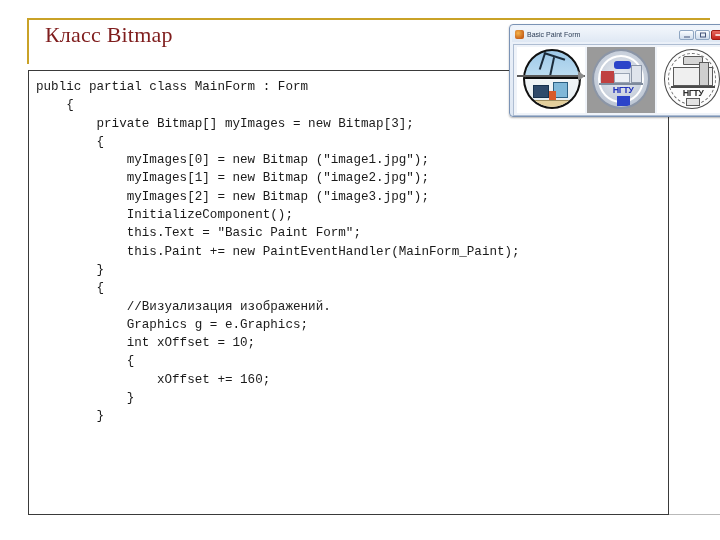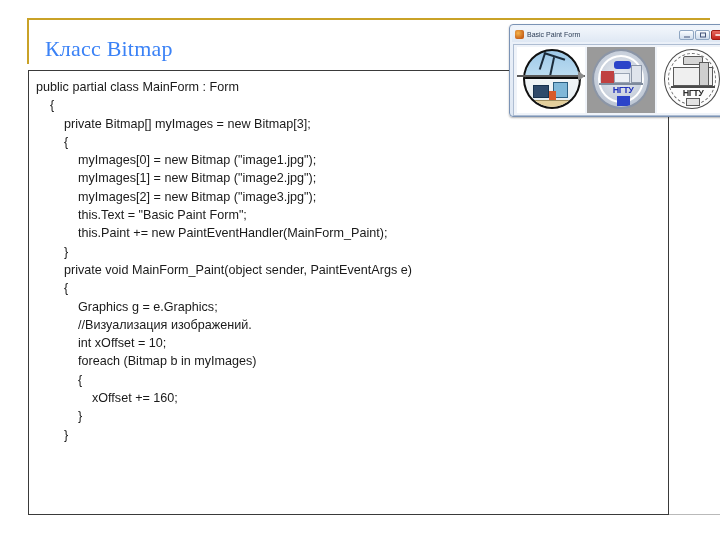--- a/index.html
+++ b/index.html
@@ -36,45 +36,45 @@
   .title-rule-left {
     position: absolute;
     left: 0; top: 0;
     width: 2px;
     height: 46px;
     background: #c9a227;
   }
   .slide-title {
     position: absolute;
     left: 18px;
-    top: 18px;
+    top: 4px;
     font-family: "Liberation Serif", "DejaVu Serif", serif;
     font-size: 22px;
     font-weight: normal;
-    color: #3b82f6;
+    color: #7f1d1d;
     letter-spacing: 0.2px;
     white-space: nowrap;
   }
 
   
   .code-box {
     position: absolute;
     left: 28px;
     top: 70px;
     width: 641px;
     height: 445px;
     border: 1px solid #3a3a3a;
     background: #ffffff;
     overflow: hidden;
   }
   .code-inner {
     padding: 7px 0 0 7px;
   }
   .code-line {
-    font-family: Liberation Sans, sans-serif;
+    font-family: Liberation Mono, monospace;
     font-size: 12.6px;
     line-height: 18.3px;
     color: #1a1a1a;
     white-space: pre;
     letter-spacing: 0px;
   }
 
   
   .bottom-rule {
     position: absolute;
@@ -412,29 +412,28 @@
 
   <div class="code-box">
     <div class="code-inner">
       <div class="code-line">public partial class MainForm : Form</div>
       <div class="code-line">    {</div>
       <div class="code-line">        private Bitmap[] myImages = new Bitmap[3];</div>
       <div class="code-line">        {</div>
       <div class="code-line">            myImages[0] = new Bitmap ("image1.jpg");</div>
       <div class="code-line">            myImages[1] = new Bitmap ("image2.jpg");</div>
       <div class="code-line">            myImages[2] = new Bitmap ("image3.jpg");</div>
+      <div class="code-line">            InitializeComponent();</div>
       <div class="code-line">            this.Text = "Basic Paint Form";</div>
       <div class="code-line">            this.Paint += new PaintEventHandler(MainForm_Paint);</div>
       <div class="code-line">        }</div>
-      <div class="code-line">        private void MainForm_Paint(object sender, PaintEventArgs e)</div>
       <div class="code-line">        {</div>
+      <div class="code-line">            //Визуализация изображений.</div>
       <div class="code-line">            Graphics g = e.Graphics;</div>
-      <div class="code-line">            //Визуализация изображений.</div>
       <div class="code-line">            int xOffset = 10;</div>
-      <div class="code-line">            foreach (Bitmap b in myImages)</div>
       <div class="code-line">            {</div>
       <div class="code-line">                xOffset += 160;</div>
       <div class="code-line">            }</div>
       <div class="code-line">        }</div>
 
     </div>
   </div>
 
   <div class="bottom-rule"></div>
 

